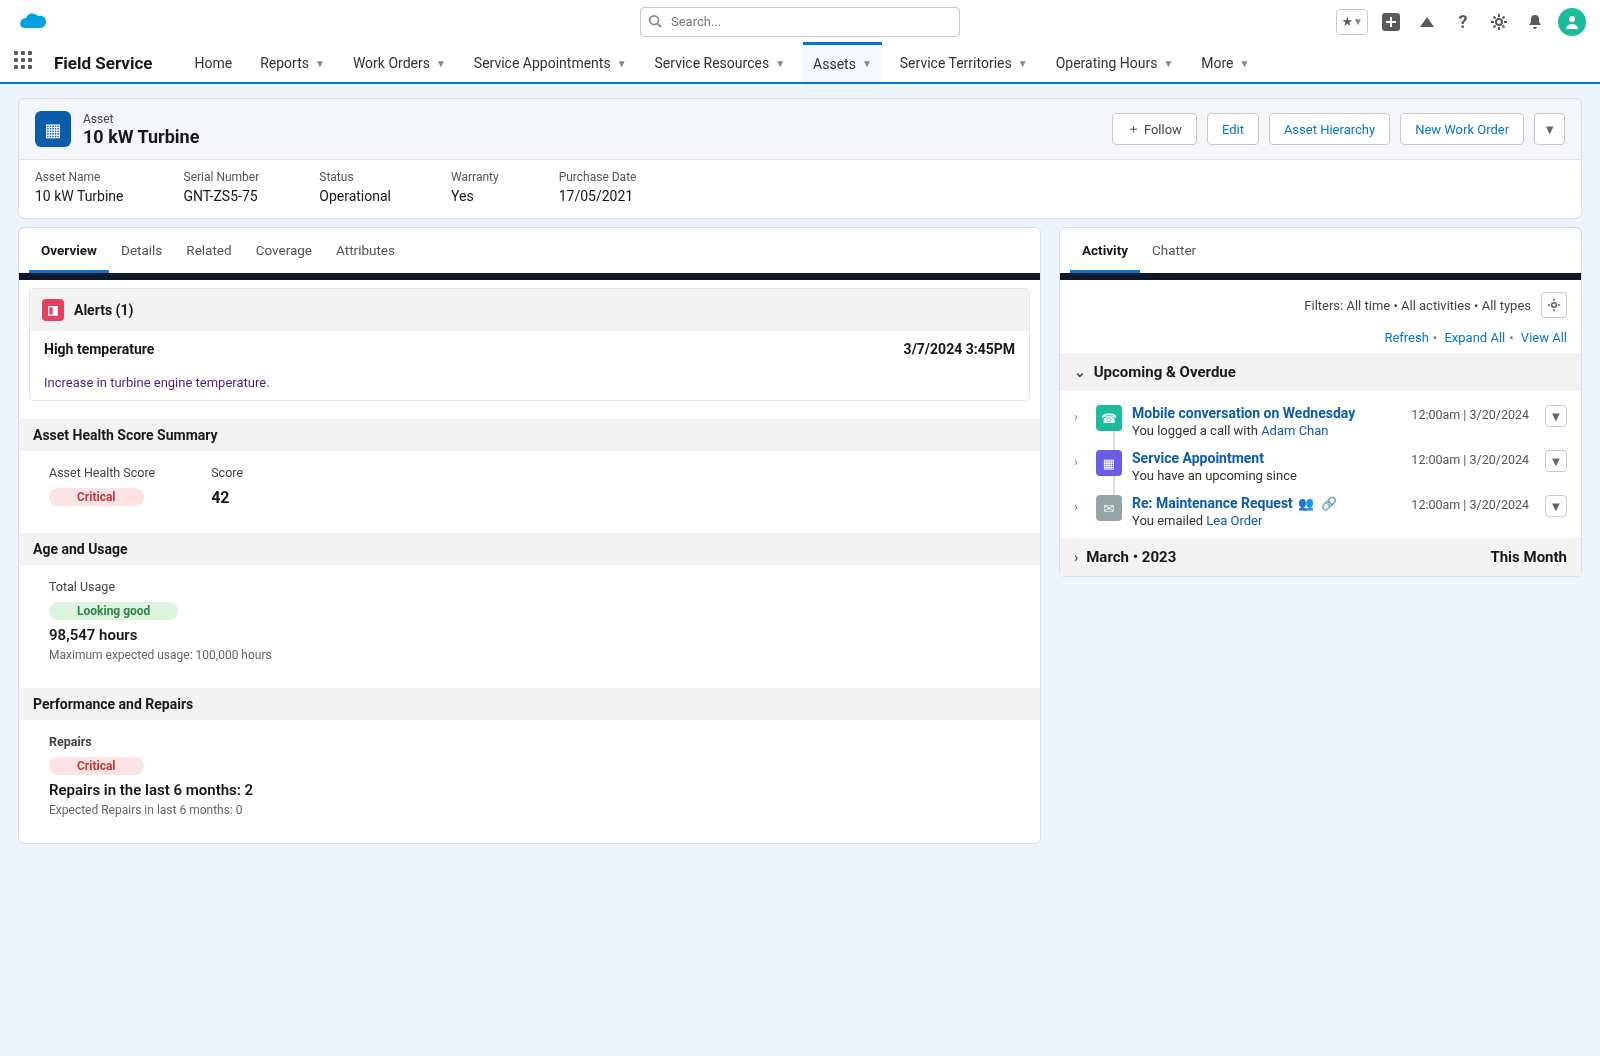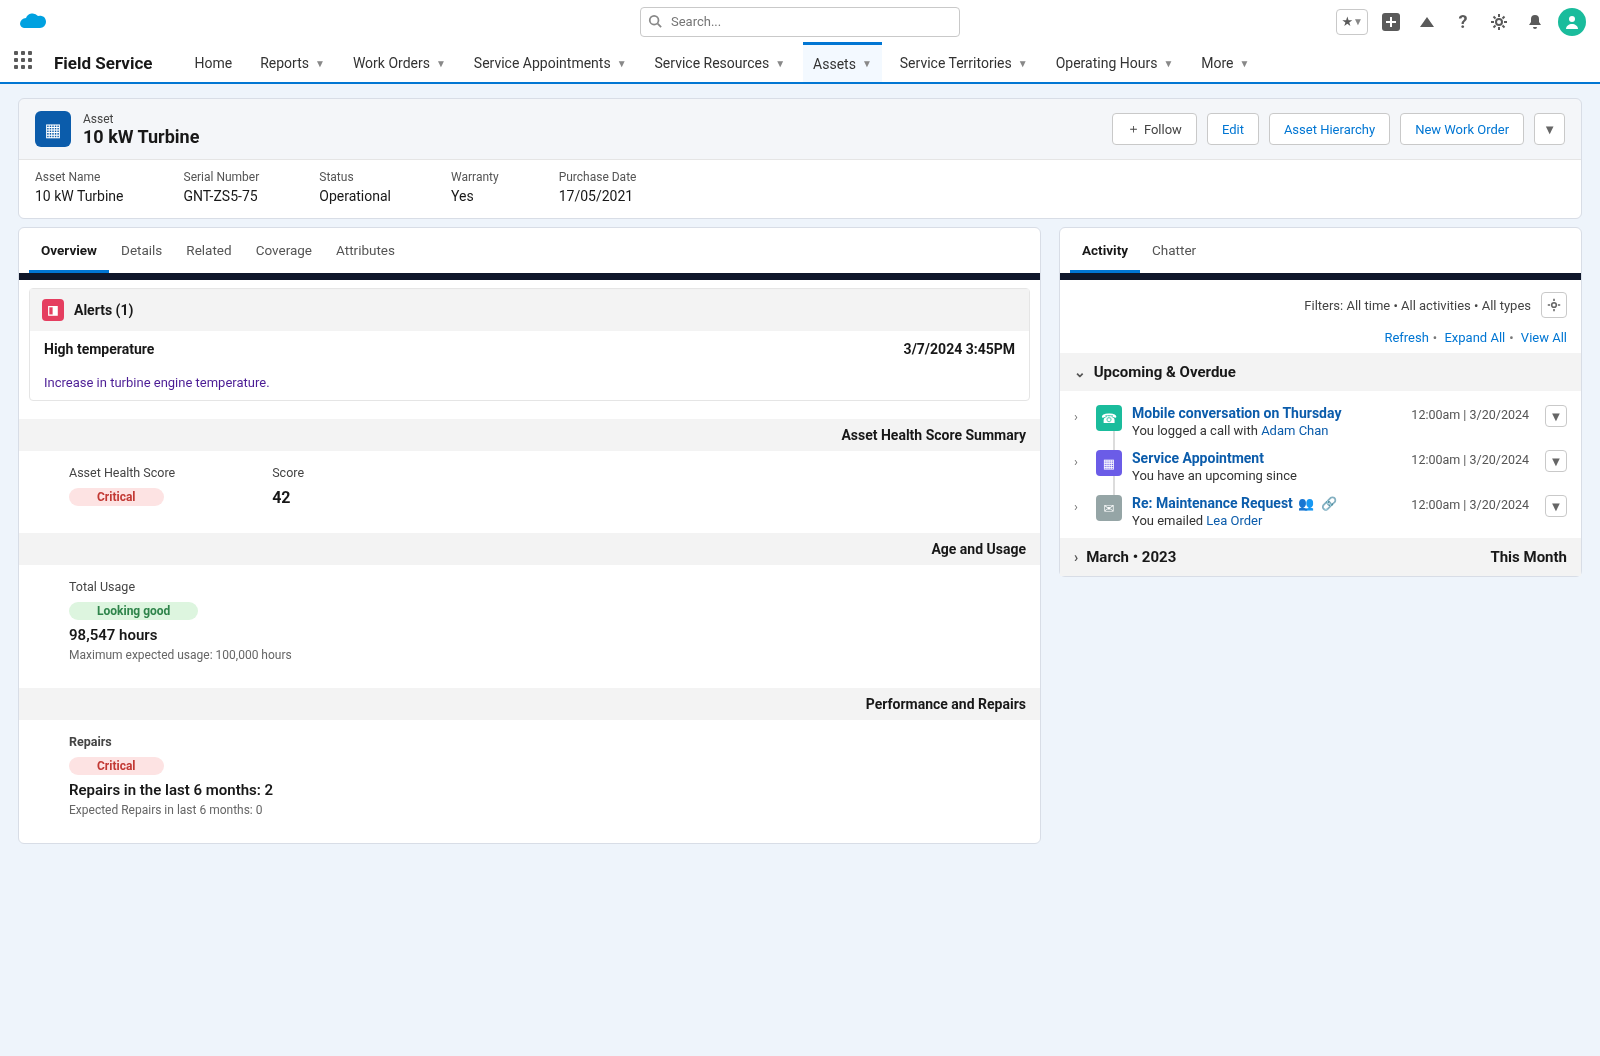--- a/index.html
+++ b/index.html
@@ -46,22 +46,22 @@
 .tab.active { color:#181818; font-weight:700; border-bottom:3px solid #0176d3; }
 
 .section { margin:8px 10px; border:1px solid #e5e5e5; border-radius:4px; }
 .sec-header { background:#f3f3f3; padding:10px 12px; font-weight:700; font-size:14px; display:flex; align-items:center; gap:10px; }
 .alert-badge { width:22px; height:22px; border-radius:4px; background:#e53e60; color:#fff; display:flex; align-items:center; justify-content:center; font-size:12px; }
 .alert-body { padding:10px 14px; }
 .alert-row1 { display:flex; justify-content:space-between; font-weight:700; font-size:14px; }
 .alert-desc { margin-top:18px; font-size:13px; color:#4c1d95; }
 
 .sub-sec { margin:18px 0 0; }
-.sub-sec-hdr { background:#f3f3f3; padding:8px 14px; font-weight:700; font-size:14px;text-align:right; }
-.sub-body { padding:14px 14px 8px; display:flex; gap:97px;margin-left:36px; }
+.sub-sec-hdr { background:#f3f3f3; padding:8px 14px; font-weight:700; font-size:14px; }
+.sub-body { padding:14px 30px 8px; display:flex; gap:56px; }
 .metric-label { font-size:12.5px; color:#444; margin-bottom:8px; }
 .pill { display:inline-block; padding:2px 28px; border-radius:12px; font-size:12px; font-weight:700; }
 .pill.critical { background:#fde3e3; color:#c23934; }
 .pill.warning { background:#fdf3dc; color:#a36b00; }
 .pill.good { background:#ddf5df; color:#2e844a; }
 .big-val { font-size:15px; font-weight:600; margin-top:6px; }
 .sub-note { font-size:12px; color:#666; margin-top:4px; }
 .score-val { font-size:16px; font-weight:700; margin-top:6px; }
 
 .filters-row { padding:12px 14px; display:flex; justify-content:flex-end; align-items:center; gap:10px; font-size:13px; color:#444; }
@@ -325,21 +325,21 @@
         <span class="chev-btn">⌄</span>
         <span>Upcoming &amp; Overdue</span>
       </div>
 
       <div class="timeline">
         <div class="tl-item">
           <div class="tl-line"></div>
           <span class="tl-chev">›</span>
           <div class="tl-icon phone">☎</div>
           <div class="tl-body">
-            <span class="tl-title">Mobile conversation on Thursday</span>
+            <span class="tl-title">Mobile conversation on Wednesday</span>
             <div class="tl-sub"><span>You logged a call with </span><a>Adam Chan</a></div>
           </div>
           <span class="tl-meta">12:00am | 3/20/2024</span>
           <span class="tl-menu">▼</span>
         </div>
 
         <div class="tl-item">
           <div class="tl-line"></div>
           <span class="tl-chev">›</span>
           <div class="tl-icon event">▦</div>

